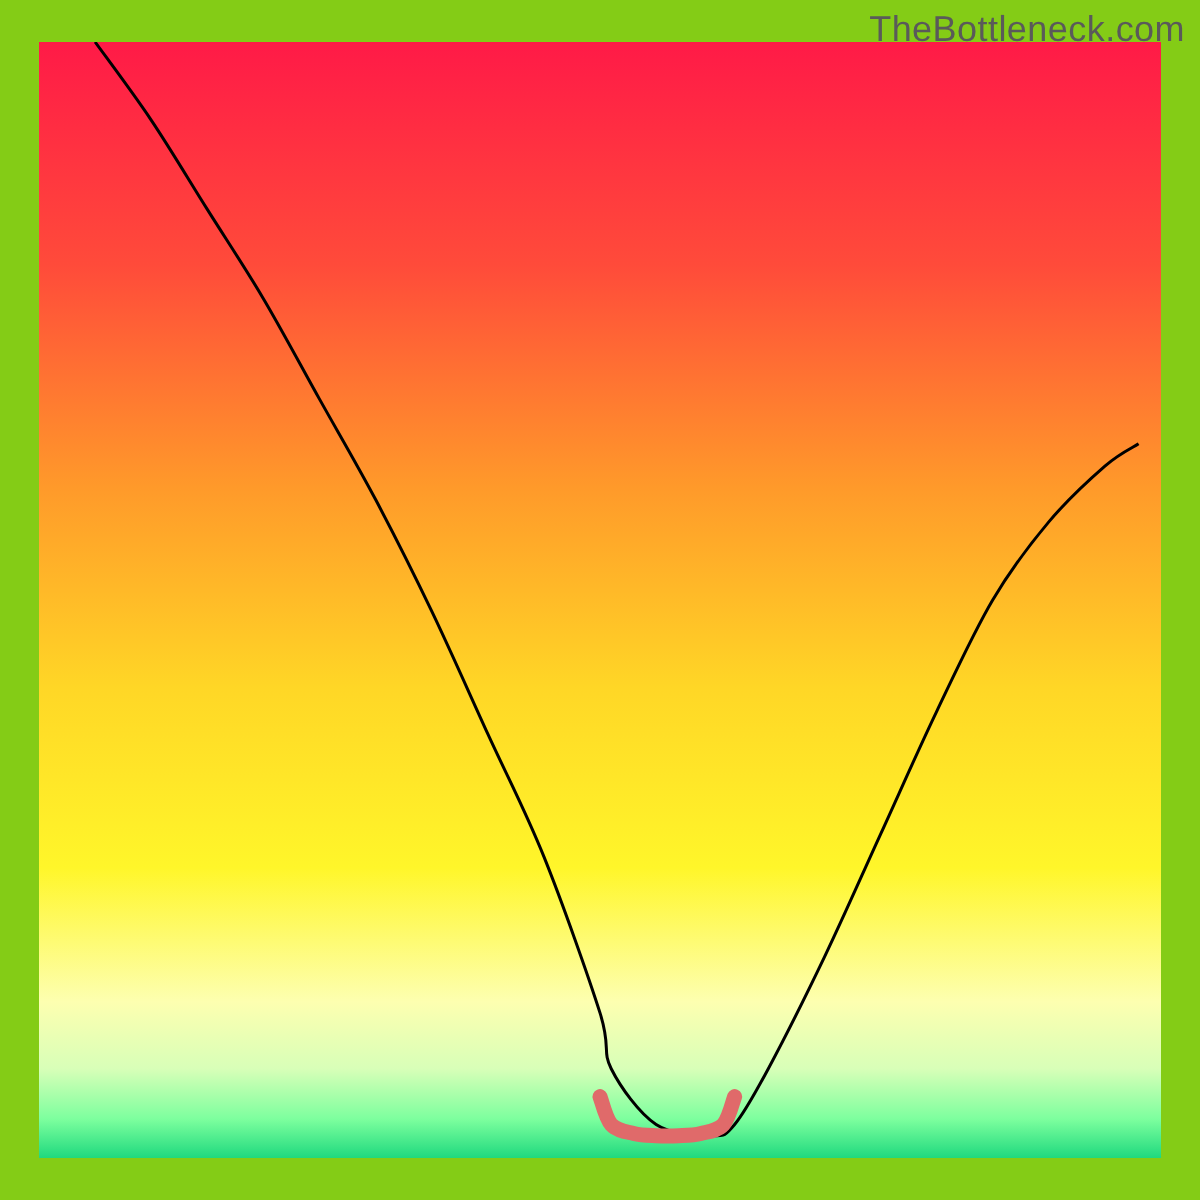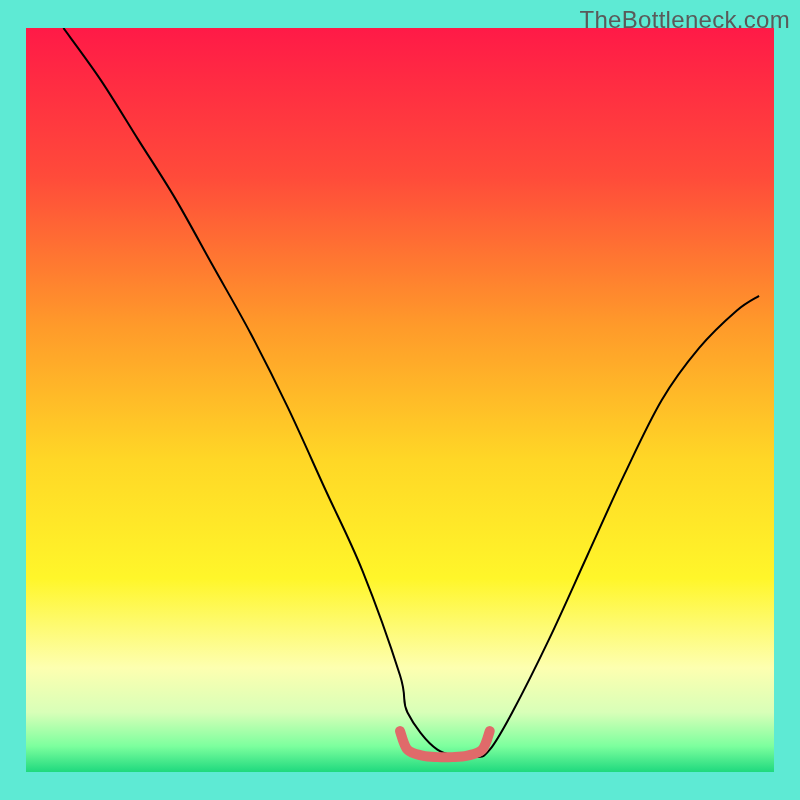--- a/index.html
+++ b/index.html
@@ -8,21 +8,21 @@
     width: 800px;
     height: 800px;
     background: #000;
     overflow: hidden;
     font-family: Arial, Helvetica, sans-serif;
   }
   .stage {
     position: relative;
     width: 800px;
     height: 800px;
-    background: #5eead4;
+    background: #84cc16;
   }
   .watermark {
     position: absolute;
     top: 6px;
     right: 10px;
     color: #5a5a5a;
     font-size: 24px;
     font-weight: 500;
     letter-spacing: 0.3px;
     z-index: 20;

